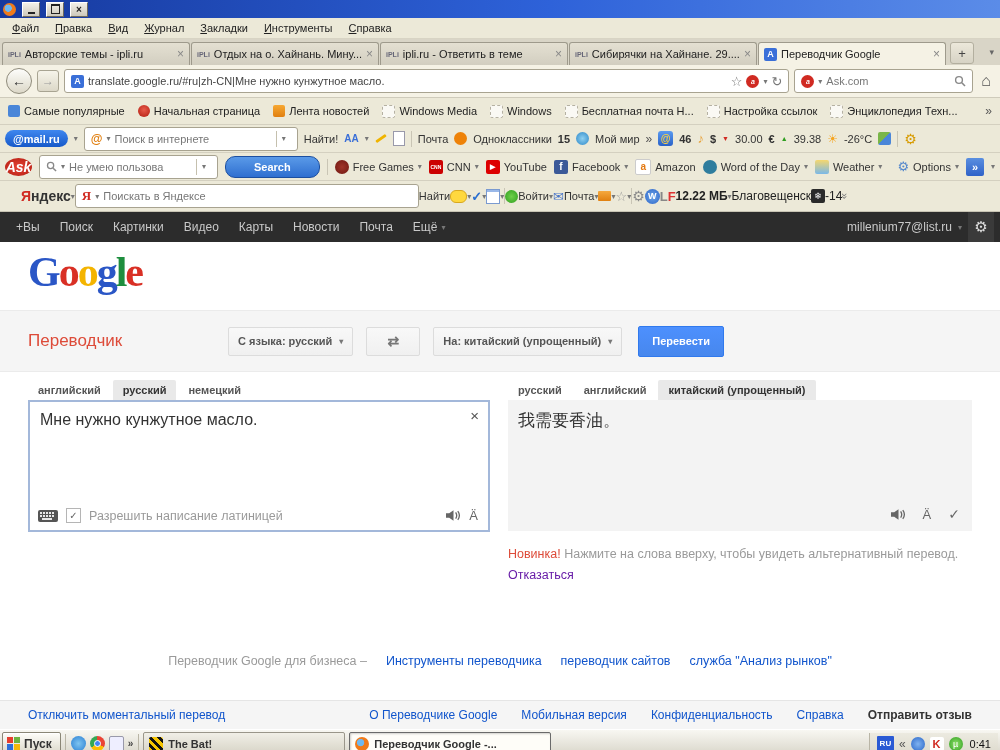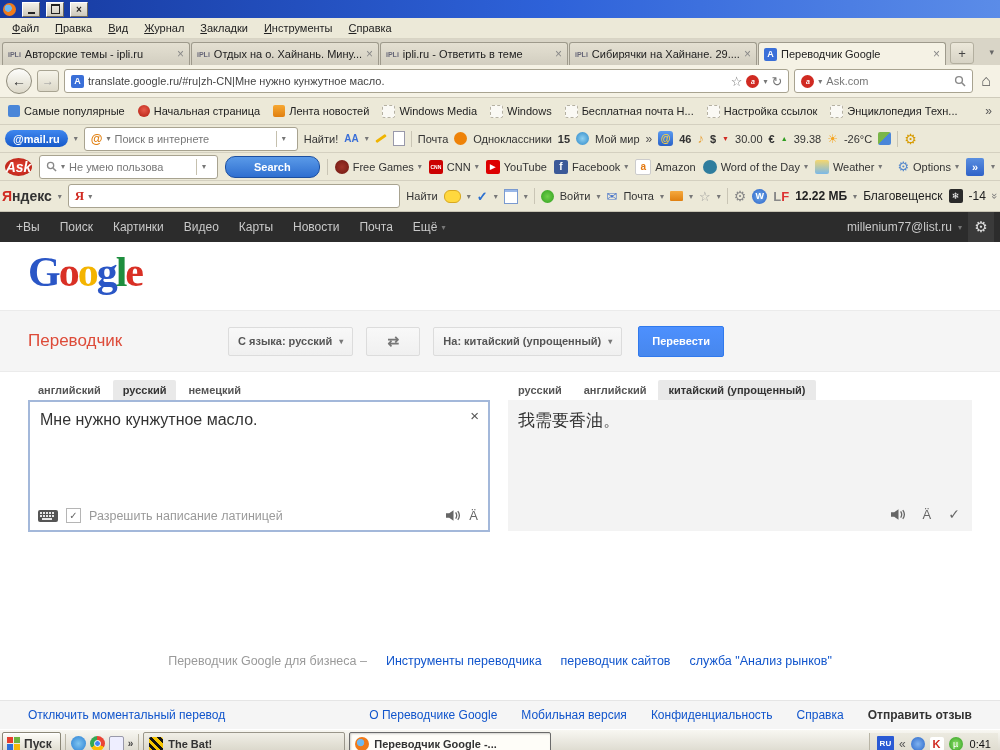--- a/index.html
+++ b/index.html
@@ -104,21 +104,21 @@
   .ai-fb{background:#3b5998;font-size:10px}
   .ai-az{background:#fff;border:1px solid #ccc;color:#e47911;font-size:10px}
   .ai-wd{background:#2e7d9e;border-radius:50%}
   .ai-we{background:linear-gradient(#f5d76e,#7ab8e8)}
   .gear-blue{color:#5588cc;font-size:13px}
   .more-btn{width:18px;height:18px;border-radius:2px;background:linear-gradient(#5a8fe0,#2f62c8);
     color:#fff;font-weight:bold;display:flex;align-items:center;justify-content:center;font-size:11px}
   .mlauto{margin-left:auto}
 
   
-  .yandexbar{height:30px;background:#ece9d8;border-bottom:1px solid #c8c4b4;display:flex;align-items:center;padding:0 2px;gap:6px}
+  .yandexbar{height:30px;background:#ece9d8;border-bottom:1px solid #c8c4b4;display:flex;align-items:center;padding:0 21px;}
   .ya-logo{font-size:14px;font-weight:bold;white-space:nowrap}
   .ya-red{color:#d02a22}
   .yfield{flex:1;max-width:330px}
   .ya-ico{color:#d02a22;font-family:"Liberation Serif",serif;font-weight:bold;font-size:13px}
   .bub{width:15px;height:11px;background:#ffd83e;border:1px solid #d8a820;border-radius:6px;flex:none}
   .spell{color:#2a6fd0;font-weight:bold;font-size:13px}
   .tpage{width:12px;height:13px;background:#fff;border:1px solid #7a9ad0;box-shadow:inset 0 2px 0 #9ab8e8;flex:none}
   .key-ico{width:13px;height:13px;border-radius:50%;background:radial-gradient(#6fd04a,#2f9e1f);flex:none}
   .env{color:#4a76c9;font-size:13px}
   .fold{width:13px;height:10px;background:linear-gradient(#f5a93e,#e08010);border-radius:1px;flex:none}
@@ -427,20 +427,21 @@
     <span class="more-btn">»</span>
     <span class="dd">▾</span>
   </div>
 
   <div class="yandexbar">
     <span class="ya-logo"><span class="ya-red">Я</span><span>ндекс</span></span>
     <span class="dd">▾</span>
     <div class="field yfield">
       <span class="ya-ico">Я</span>
       <span class="dd">▾</span>
+      <span class="stext">Поискать в Яндексе</span>
     </div>
     <span>Найти</span>
     <span class="bub"></span>
     <span class="dd">▾</span>
     <span class="spell">✓</span>
     <span class="dd">▾</span>
     <span class="tpage"></span>
     <span class="dd">▾</span>
     <span class="vsep"></span>
     <span class="key-ico"></span>
@@ -553,20 +554,25 @@
                 <path d="M9 3 q2 3 0 6" stroke="#666" fill="none" stroke-width="1.2"></path>
                 <path d="M11 2 q3 4 0 8" stroke="#666" fill="none" stroke-width="1.2"></path>
               </svg>
             <span class="translit">Ä</span>
             <span class="check-g">✓</span>
           </div>
         </div>
       </div>
     </div>
 
+    <div class="notice">
+      <span class="badge">Новинка!</span>
+      <span>Нажмите на слова вверху, чтобы увидеть альтернативный перевод.</span><br>
+      <span class="notice-link">Отказаться</span>
+    </div>
 
     <div class="business">
       <span class="biz-prefix">Переводчик Google для бизнеса –</span>
       <span class="biz-link">Инструменты переводчика</span>
       <span class="biz-link">переводчик сайтов</span>
       <span class="biz-link">служба "Анализ рынков"</span>
     </div>
 
     <div class="bottombar">
       <span class="fb-left">Отключить моментальный перевод</span>

